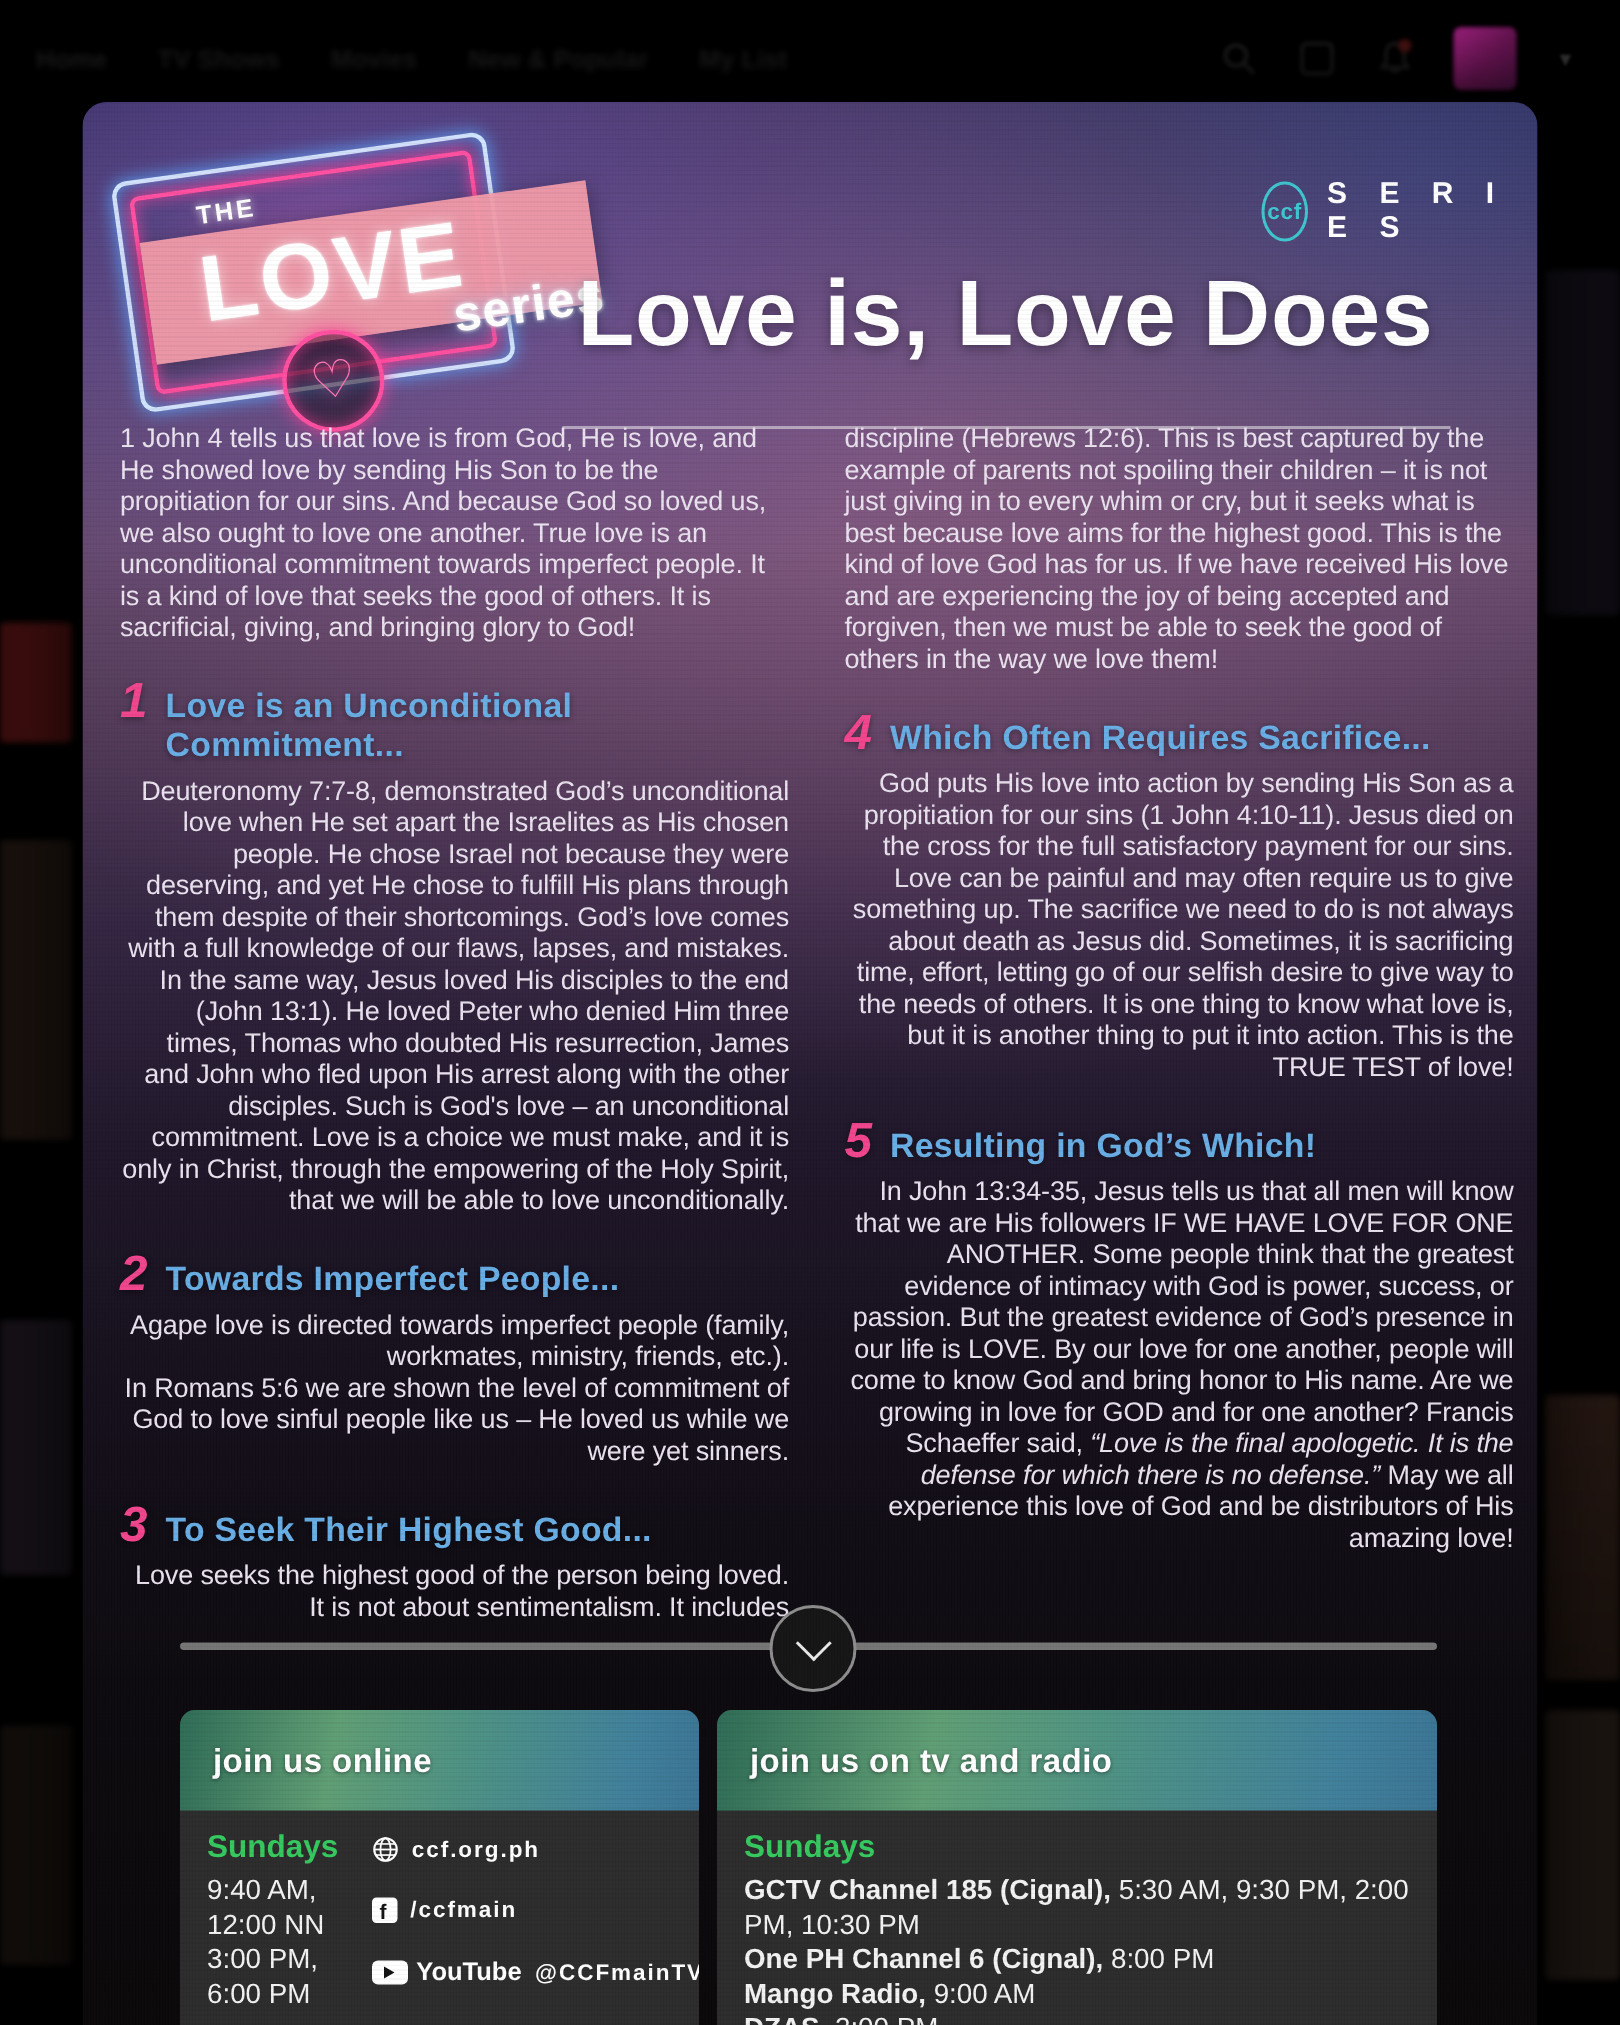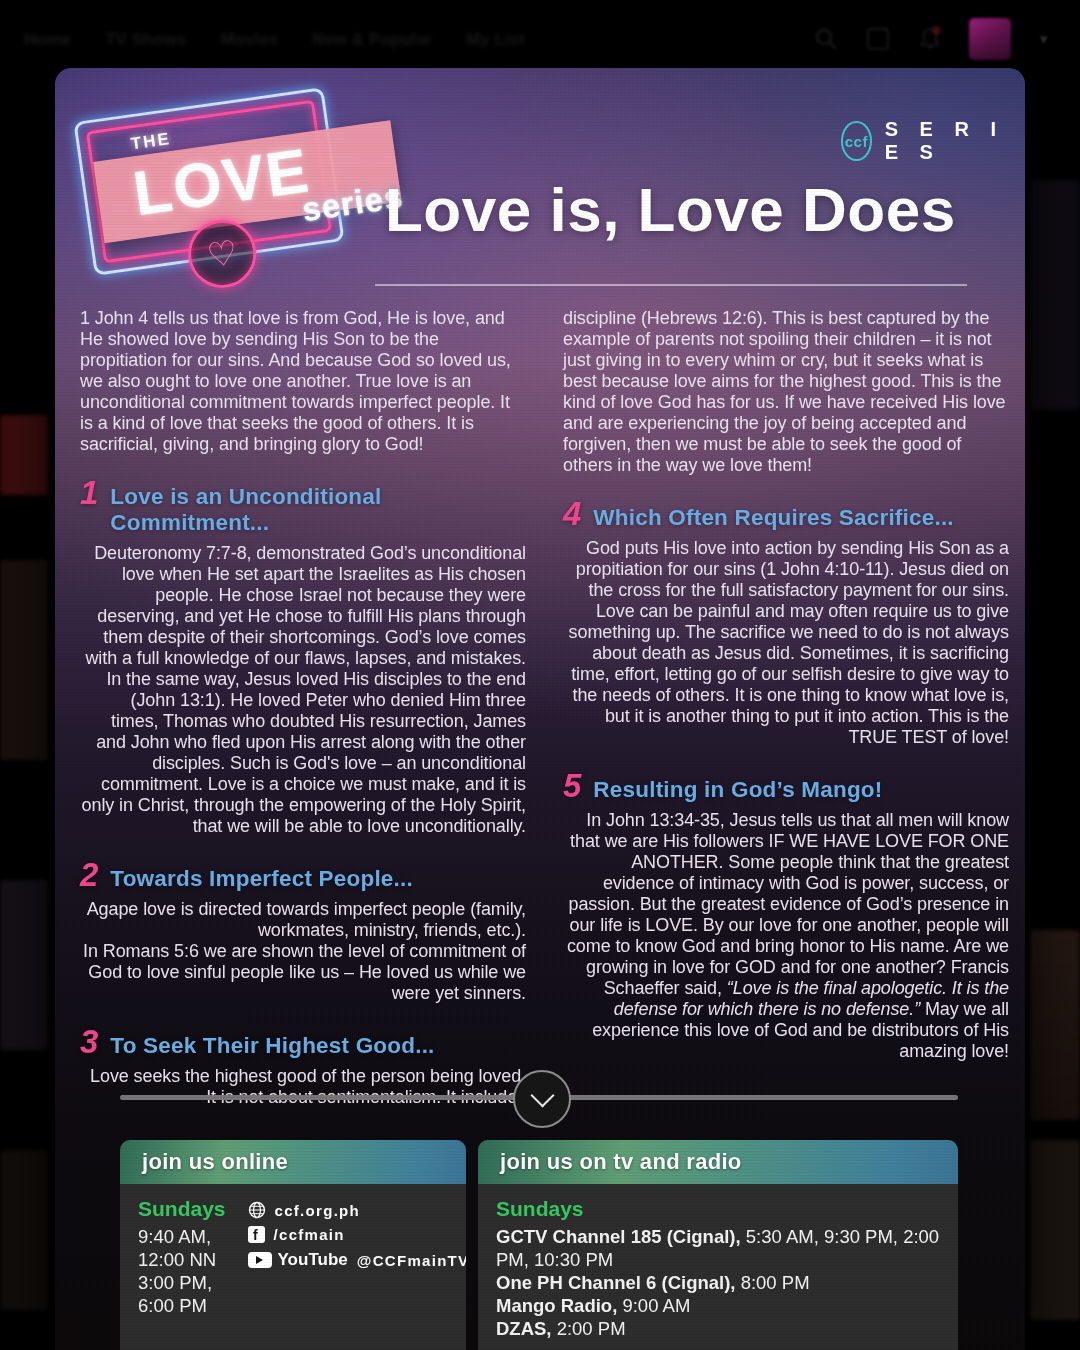--- a/index.html
+++ b/index.html
@@ -65,21 +65,21 @@
   .ccf-circle{width:36px;height:36px;border:2px solid #3ec6cf;border-radius:50%;
         display:flex;align-items:center;justify-content:center;
         color:#3ec6cf;font-size:15px;font-weight:800;letter-spacing:.5px;}
   .ccf-label{color:#fff;font-size:20px;font-weight:700;letter-spacing:8px;}
   .page-title{position:absolute;left:330px;top:106px;color:#fff;font-size:62px;font-weight:800;
         letter-spacing:.5px;text-shadow:0 2px 8px rgba(0,0,0,.35);}
   .title-rule{position:absolute;left:320px;top:216px;width:592px;height:0;
         border-top:2px solid rgba(255,255,255,.5);}
 
   
-  .col{position:absolute;top:240px;width:446px;color:#e9e2ee;}
+  .col{position:absolute;top:214px;width:446px;color:#e9e2ee;}
   .col-left{left:25px;}
   .col-right{left:508px;}
   .body-text{font-size:18px;line-height:21px;letter-spacing:-.1px;margin:0;white-space:pre-line;}
   .section{margin-top:21px;}
   .sec-head{display:flex;align-items:baseline;gap:12px;}
   .sec-num{color:#f0458d;font-size:33px;font-weight:800;font-style:italic;line-height:1;
         text-shadow:0 1px 4px rgba(0,0,0,.4);}
   .sec-title{color:#68aee4;font-size:22.5px;font-weight:800;letter-spacing:.2px;
         text-shadow:0 1px 4px rgba(0,0,0,.4);}
   .sec-body{margin-top:7px;text-align:right;}
@@ -91,29 +91,29 @@
         background:#151515;border:2px solid #8d8d8d;display:flex;align-items:center;
         justify-content:center;cursor:pointer;}
   .chev{width:15px;height:15px;border-right:2.5px solid #e8e8e8;border-bottom:2.5px solid #e8e8e8;
         transform:rotate(45deg);margin-top:-7px;}
 
   
   .card{position:absolute;top:1072px;height:300px;border-radius:10px;overflow:hidden;
         background:#2c2c2c;}
   .card-online{left:65px;width:346px;}
   .card-tv{left:423px;width:480px;}
-  .card-head{height:44px;display:flex;align-items:center;padding-left:22px;
+  .card-head{height:67px;display:flex;align-items:center;padding-left:22px;
         color:#fff;font-size:22px;font-weight:800;letter-spacing:.3px;
         background:linear-gradient(100deg,#2e6b56 0%,#5f9d74 30%,#4d9183 55%,#40809a 85%,#3a7494 100%);
         text-shadow:0 1px 3px rgba(0,0,0,.45);}
   .card-body{padding:13px 18px 0 18px;}
   .day-label{color:#35c95f;font-size:21px;font-weight:800;margin:0 0 4px 0;}
   .time-line{color:#f2f2f2;font-size:18.5px;line-height:23px;}
   .online-flex{display:flex;gap:22px;}
-  .links{padding-top:4px;display:flex;flex-direction:column;gap:7px;}
+  .links{padding-top:4px;display:flex;flex-direction:column;gap:23px;}
   .link-row{display:flex;align-items:center;gap:9px;color:#fff;font-size:15px;font-weight:700;
         letter-spacing:1.3px;cursor:pointer;}
   .fb-ic{width:17px;height:17px;background:#fff;border-radius:3px;color:#111;font-size:14px;
         font-weight:800;display:flex;align-items:flex-end;justify-content:center;line-height:15px;}
   .yt-ic{width:24px;height:16px;background:#fff;border-radius:4px;display:flex;align-items:center;
         justify-content:center;}
   .yt-tri{width:0;height:0;border-left:7px solid #111;border-top:4.5px solid transparent;
         border-bottom:4.5px solid transparent;}
   .yt-word{font-size:17px;font-weight:800;letter-spacing:0;margin-left:-3px;}
   .tv-line{color:#f2f2f2;font-size:18.5px;line-height:23px;}
@@ -222,21 +222,21 @@
         <div class="sec-head">
           <span class="sec-num">4</span>
           <span class="sec-title">Which Often Requires Sacrifice...</span>
         </div>
         <p class="body-text sec-body">God puts His love into action by sending His Son as a propitiation for our sins (1 John 4:10-11). Jesus died on the cross for the full satisfactory payment for our sins. Love can be painful and may often require us to give something up. The sacrifice we need to do is not always about death as Jesus did. Sometimes, it is sacrificing time, effort, letting go of our selfish desire to give way to the needs of others. It is one thing to know what love is, but it is another thing to put it into action. This is the TRUE TEST of love!</p>
       </div>
 
       <div class="section">
         <div class="sec-head">
           <span class="sec-num">5</span>
-          <span class="sec-title">Resulting in God’s Mango!</span>
+          <span class="sec-title">Resulting in God’s Which!</span>
         </div>
         <p class="body-text sec-body"><span>In John 13:34-35, Jesus tells us that all men will know that we are His followers IF WE HAVE LOVE FOR ONE ANOTHER. Some people think that the greatest evidence of intimacy with God is power, success, or passion. But the greatest evidence of God’s presence in our life is LOVE. By our love for one another, people will come to know God and bring honor to His name. Are we growing in love for GOD and for one another? Francis Schaeffer said, </span><span style="font-style: italic;">“Love is the final apologetic. It is the defense for which there is no defense.”</span><span> May we all experience this love of God and be distributors of His amazing love!</span></p>
       </div>
     </div>
 
     <div class="divider-bar"></div>
     <div class="scroll-btn">
       <span class="chev"></span>
     </div>
 

